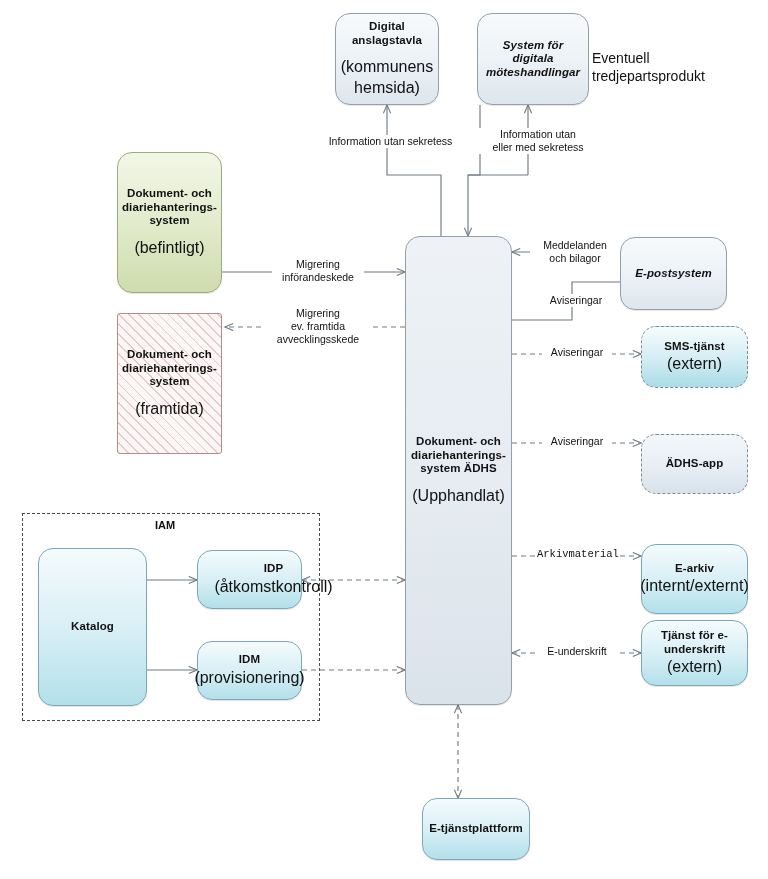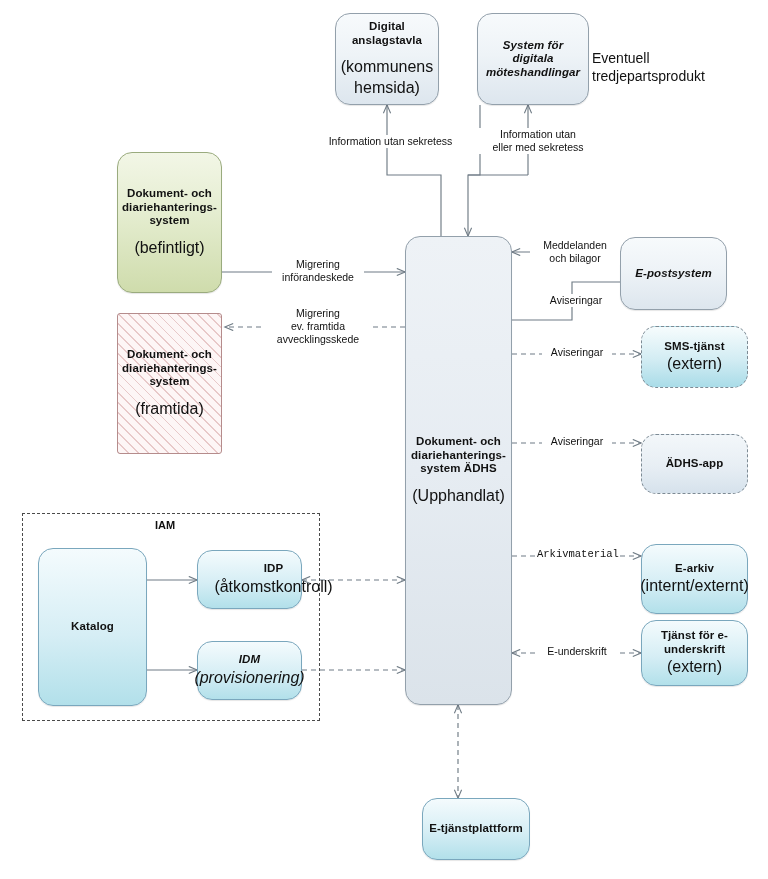--- a/index.html
+++ b/index.html
@@ -241,21 +241,21 @@
 
   <div class="node bx-cyan" style="left:38px; top:548px; width:109px; height:158px;">
     <div class="ttl">Katalog</div>
   </div>
 
   <div class="node bx-cyan" style="left:197px; top:550px; width:105px; height:59px;padding-left:48px;">
     <div class="ttl">IDP</div>
     <div class="sub">(åtkomstkontroll)</div>
   </div>
 
-  <div class="node bx-cyan" style="left:197px; top:641px; width:105px; height:59px;font-style:italic;">
+  <div class="node bx-cyan" style="left:197px; top:641px; width:105px; height:59px;">
     <div class="ttl">IDM</div>
     <div class="sub">(provisionering)</div>
   </div>
 
   <div class="node bx-cyan" style="left:422px; top:798px; width:108px; height:62px;">
     <div class="ttl">E-tjänstplattform</div>
   </div>
 
   <div class="edge-label" style="left:316px; top:135px; width:145px;">Information utan sekretess</div>
 

